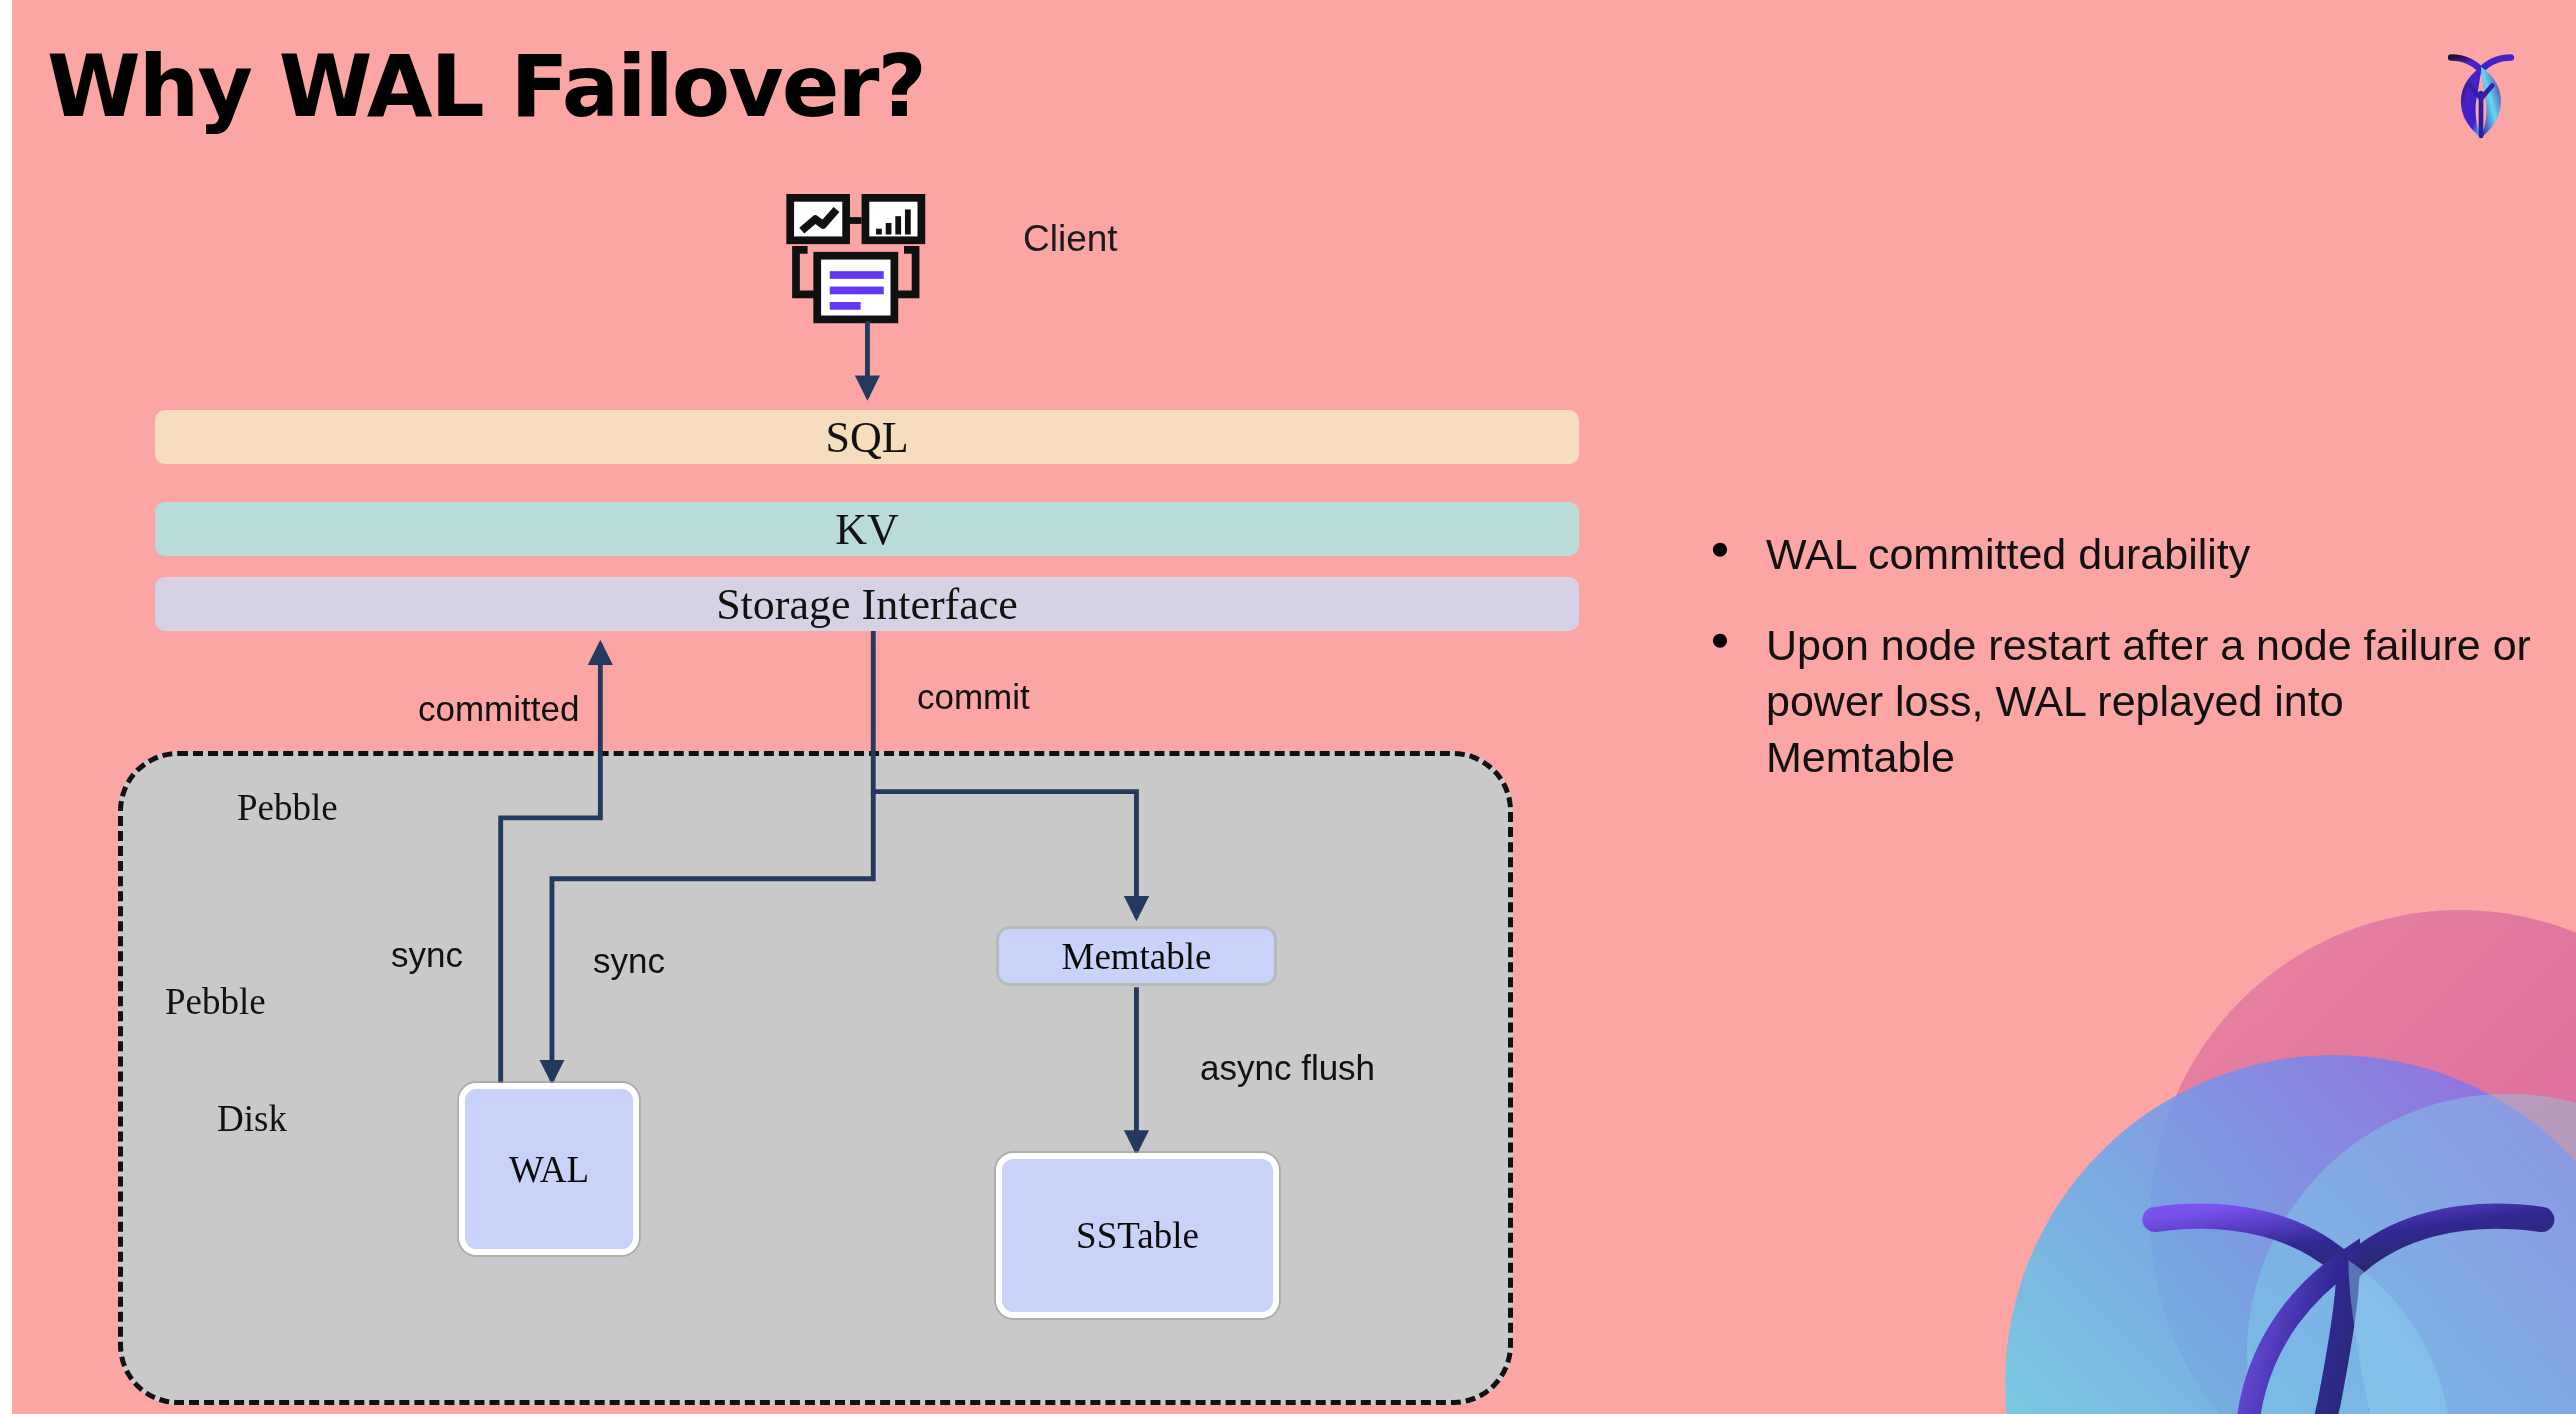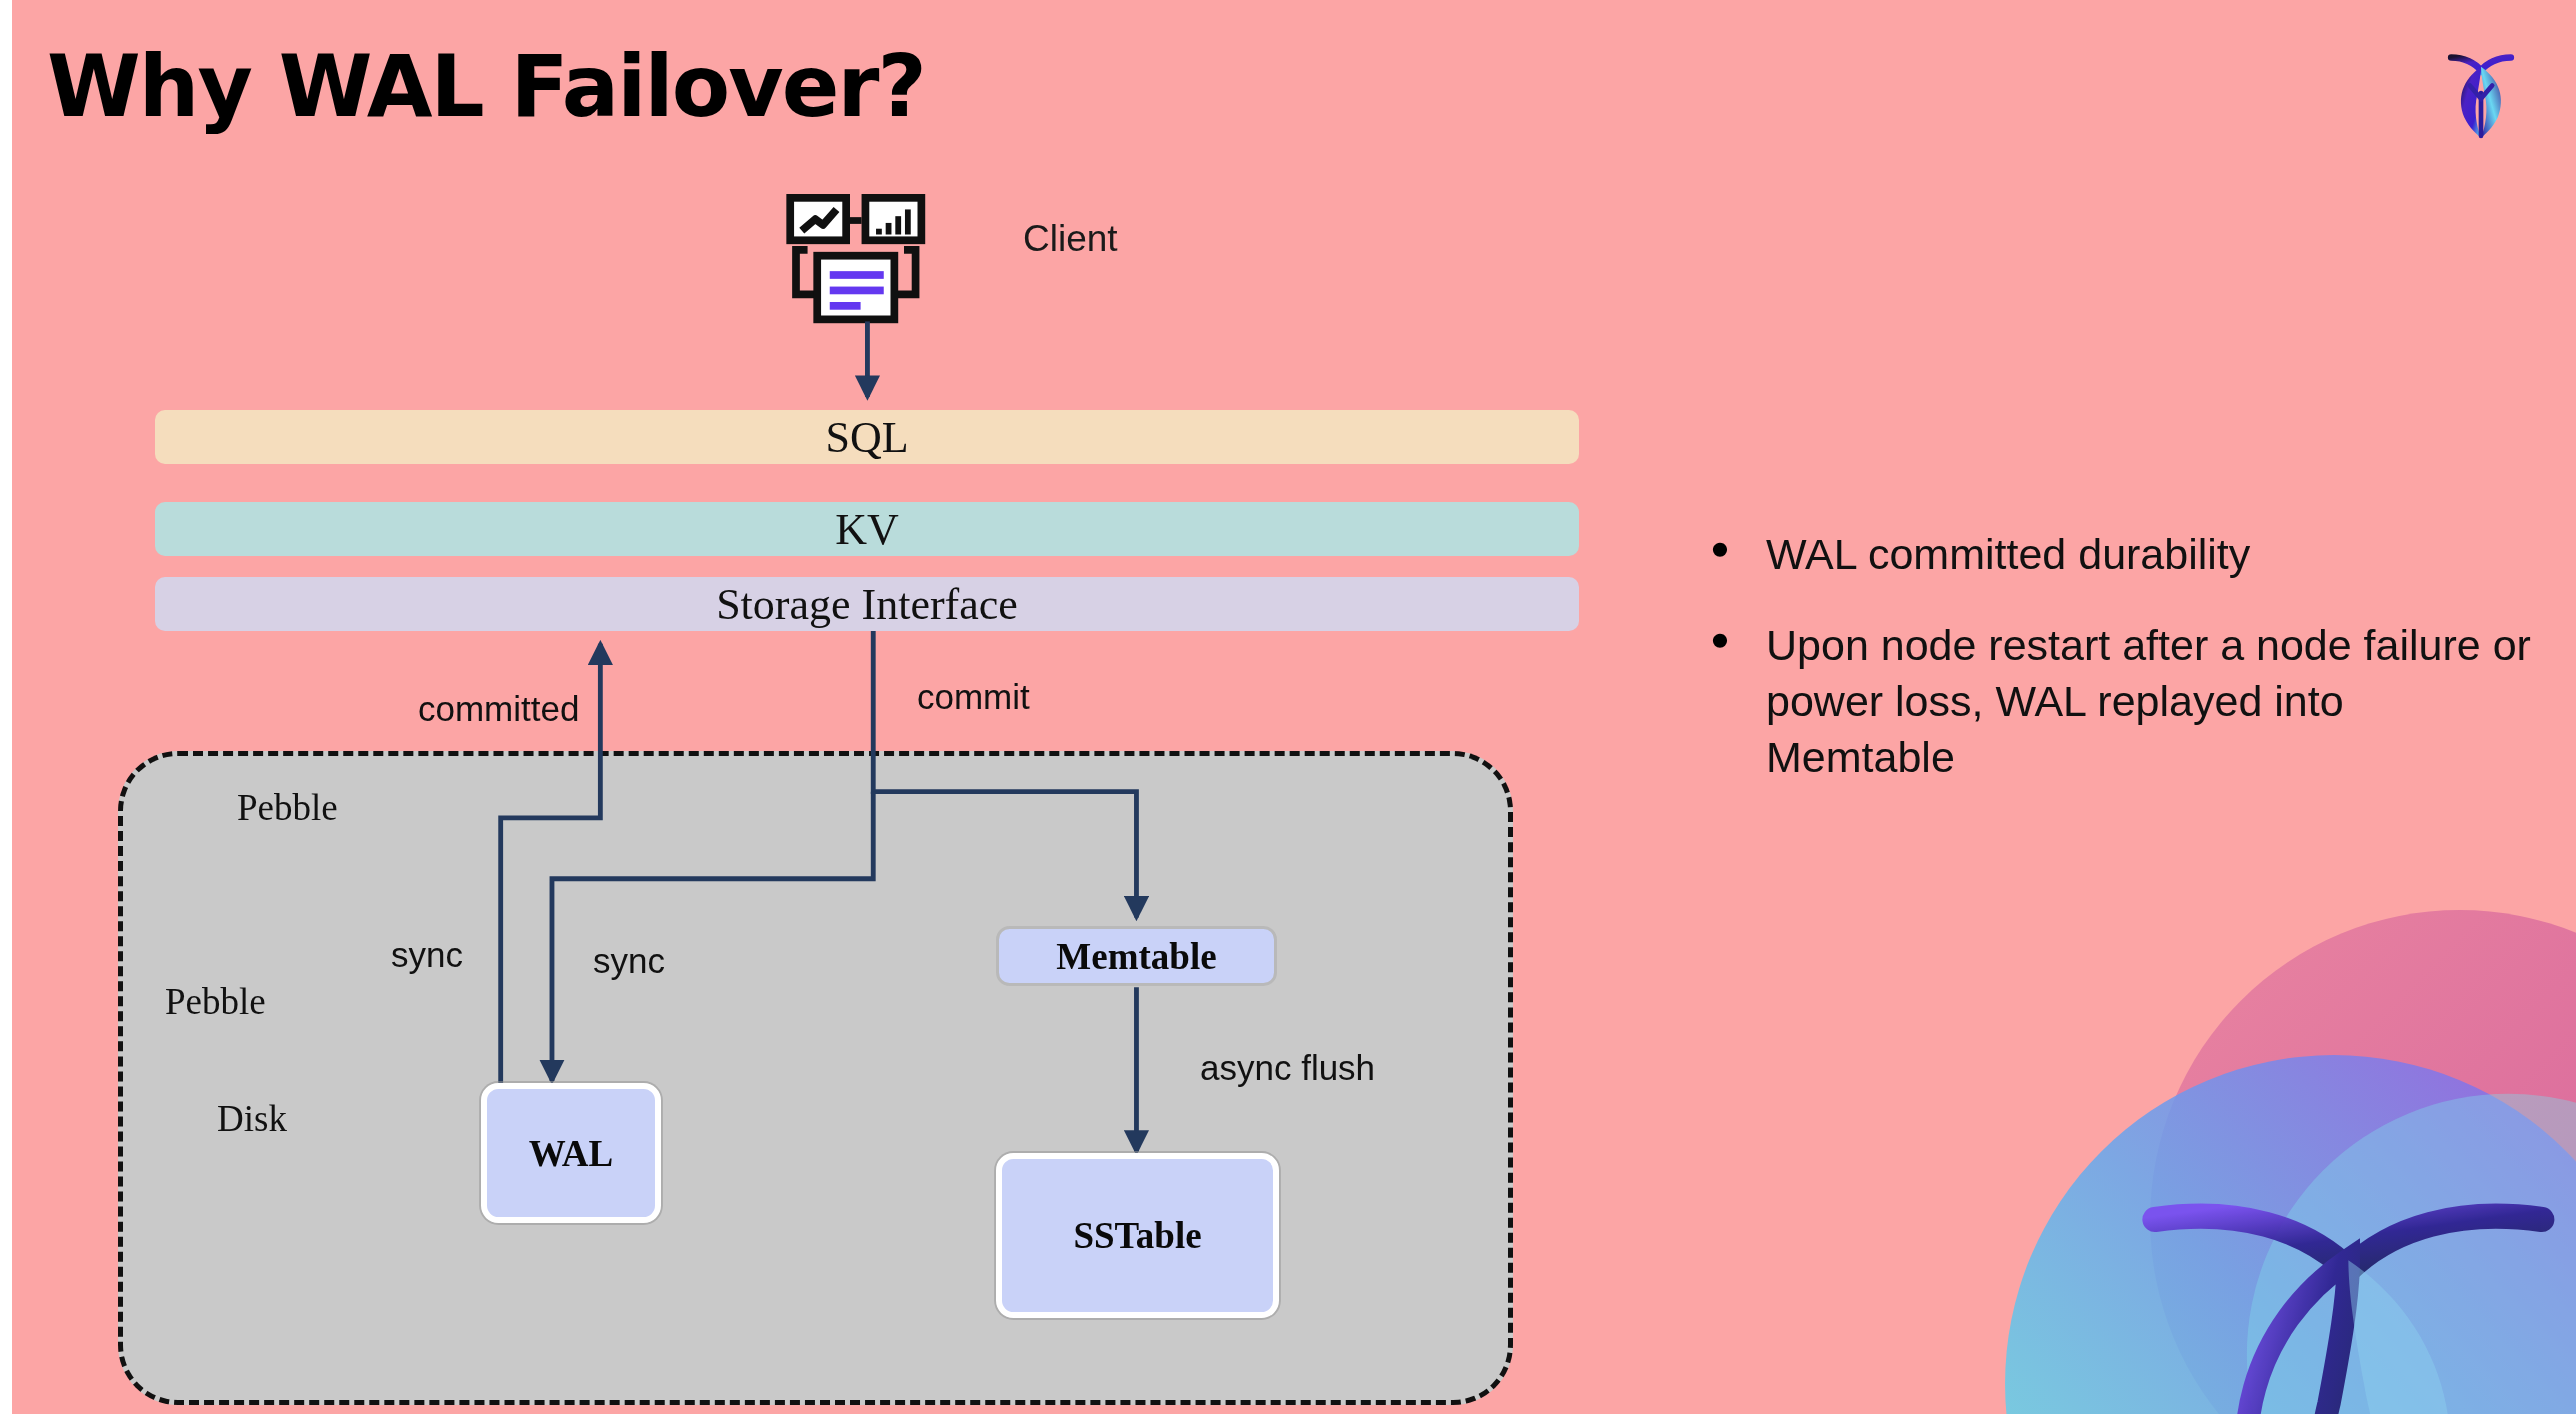--- a/index.html
+++ b/index.html
@@ -116,26 +116,26 @@
   .node-box {
     position: absolute;
     background: #c9d2f8;
     border: 6.8px solid #ffffff;
     border-radius: 17.4px;
     box-sizing: border-box;
     display: flex;
     align-items: center;
     justify-content: center;
     font-family: "Liberation Serif", serif;
-    font-weight: bold;
+    font-weight: normal;
     font-size: 37px;
     color: #0a0a0a;
     box-shadow: 0 0 0 1.9px rgba(150,150,150,0.55);
   }
-  #node-wal      { left: 469px;  top: 1083px; width: 180px; height: 140px; }
+  #node-wal      { left: 447px;  top: 1083px; width: 180px; height: 172px; }
   #node-memtable { left: 984px; top: 926px;  width: 281px; height: 60px;
                    border: 3.9px solid #b9b9b9; border-radius: 13.5px; box-shadow: none; }
   #node-sstable  { left: 984px; top: 1153px; width: 283px; height: 165px; }
 
   
   #flow-arrows {
     position: absolute;
     left: 0; top: 0;
     width: 2576px; height: 1415px;
     pointer-events: none;

